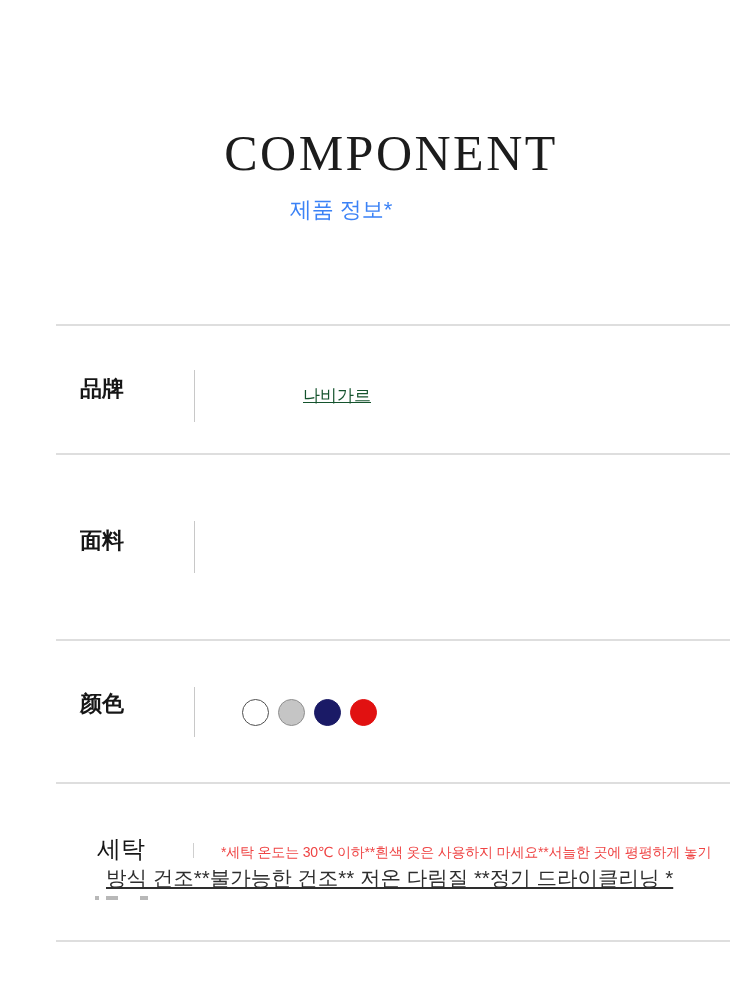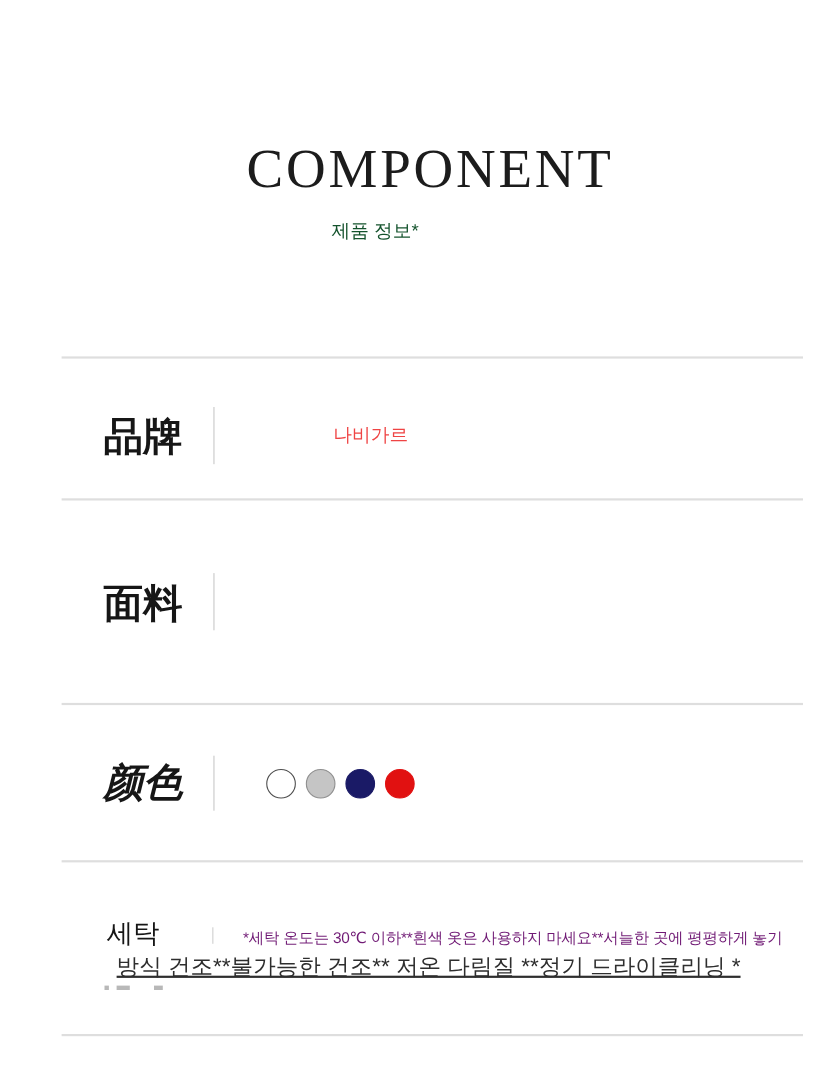--- a/index.html
+++ b/index.html
@@ -21,88 +21,89 @@
     font-size: 50px;
     font-weight: 400;
     letter-spacing: 2.5px;
     color: #1c1c1c;
     line-height: 1;
   }
   .page-subtitle {
     position: absolute;
     top: 199px; left: 0; width: 650px;
     text-align: center;
-    font-size: 17px;
-    color: #14532d;
+    font-size: 22px;
+    color: #3b82f6;
     line-height: 22px;
   }
   .hr {
     position: absolute;
     left: 40px;
     width: 674px;
     height: 2px;
     background: #dedede;
   }
   .hr1 { top: 324px; }
   .hr2 { top: 453px; }
   .hr3 { top: 639px; }
   .hr4 { top: 782px; }
   .hr5 { top: 940px; }
   .row-label {
     position: absolute;
-    left: 78px;
-    font-size: 36px;
+    left: 64px;
+    font-size: 22px;
     font-weight: 700;
     color: #161616;
     line-height: 1.1;
     white-space: nowrap;
   }
   .label-brand  { top: 377px; }
   .label-fabric { top: 529px; }
-  .label-color  { top: 692px; font-style: italic; }
+  .label-color  { top: 692px; }
   .label-wash {
     top: 836px;
     left: 81px;
     font-size: 24px;
     font-weight: 400;
   }
   .vline {
     position: absolute;
     left: 178px;
     width: 1px;
     background: #c8c8c8;
   }
   .vline1 { top: 370px; height: 52px; }
   .vline2 { top: 521px; height: 52px; }
   .vline3 { top: 687px; height: 50px; }
   .vline4 { left: 177px; top: 843px; height: 15px; background: #cfcfcf; }
   .row-value {
     position: absolute;
-    color: #ef4444;
+    color: #14532d;
     white-space: nowrap;
+    text-decoration: underline;
   }
   .value-brand  { left: 287px; top: 384px; font-size: 17px; }
   .value-fabric { left: 253px; top: 541px; font-size: 15px; }
   .swatch-group {
     position: absolute;
     left: 226px; top: 699px;
     display: flex;
     gap: 9px;
   }
   .swatch {
     width: 27px; height: 27px;
     border-radius: 50%;
     border: 1px solid transparent;
     box-sizing: border-box;
   }
   .wash-line1 {
     position: absolute;
     left: 205px; top: 844px;
     font-size: 14px;
-    color: #701a75;
+    color: #ef4444;
     letter-spacing: -0.2px;
     white-space: nowrap;
   }
   .wash-line2 {
     position: absolute;
     left: 90px; top: 864px;
     font-size: 20.5px;
     color: #2e2e2e;
     white-space: nowrap;
     text-decoration: underline;

